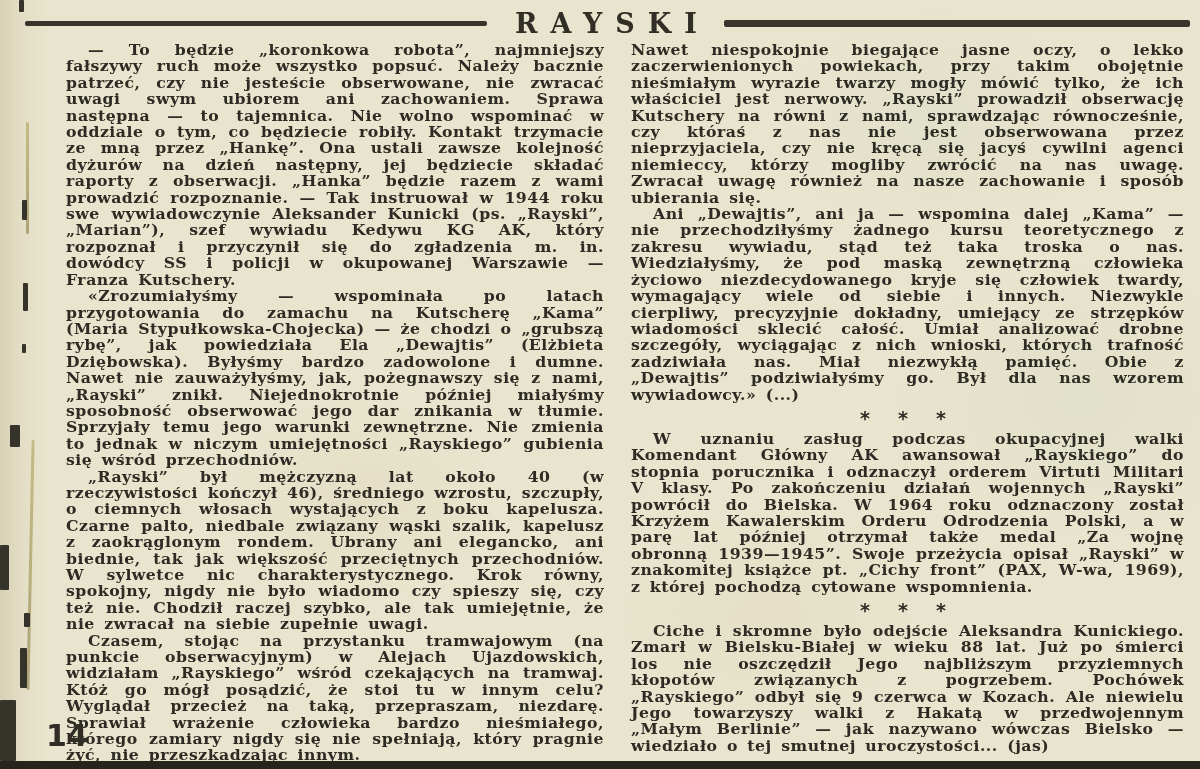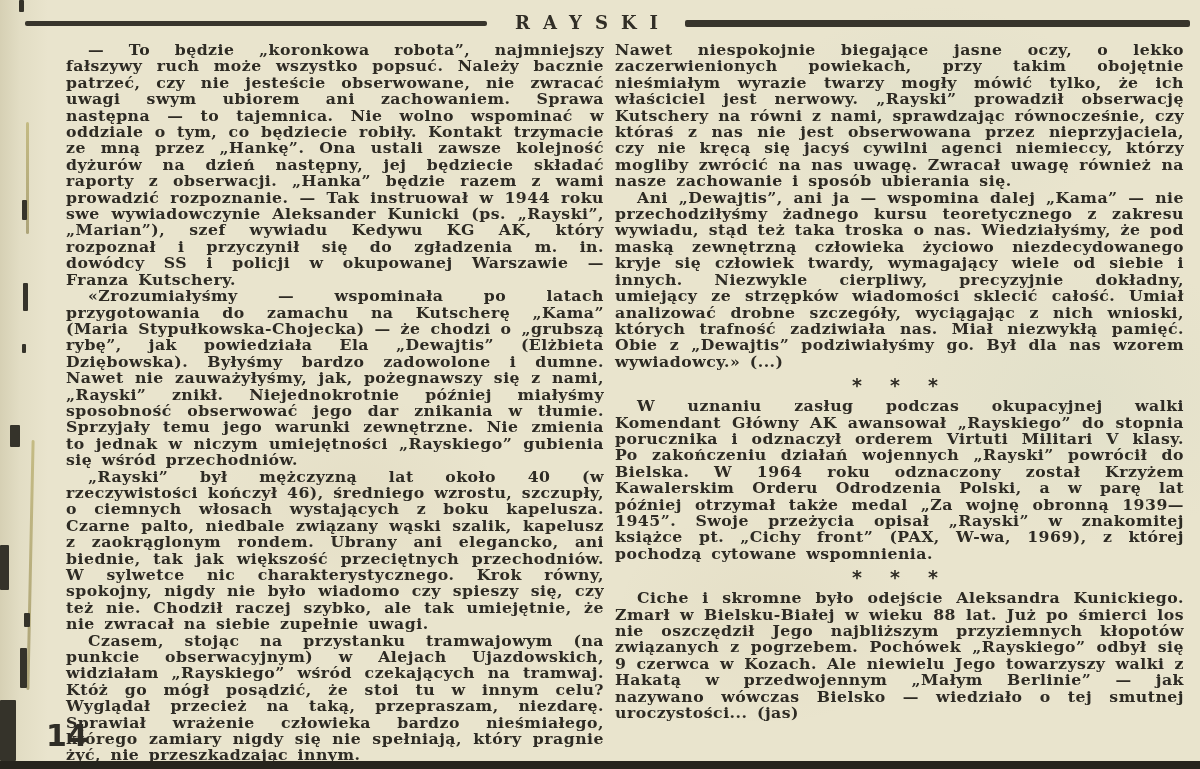--- a/index.html
+++ b/index.html
@@ -17,26 +17,26 @@
       radial-gradient(280px 210px at 90% 52%, rgba(150,185,170,0.09), transparent 70%),
       radial-gradient(220px 160px at 64% 80%, rgba(150,130,80,0.05), transparent 70%),
       radial-gradient(200px 150px at 30% 65%, rgba(150,130,80,0.06), transparent 70%),
       linear-gradient(90deg, #d6d0b4 0px, #e2ddc4 20px, var(--paper) 48px);
   }
   
   .masthead{display:flex;align-items:center;padding:12px 10px 0 25px;height:34px;}
   .rule{background:var(--rule);border-radius:2px;}
   .rule-left{width:462px;height:5px;margin-right:28px;}
   .title{
-    margin:0 14px 0 0;font-size:18px;font-weight:bold;letter-spacing:13px;
+    margin:0 14px 0 0;font-size:27px;font-weight:bold;letter-spacing:13px;
     color:#312e26;white-space:nowrap;line-height:1;
   }
   .rule-right{flex:1;height:7px;}
   
-  .cols{display:flex;gap:11px;padding:8px 16px 0 66px;}
+  .cols{display:flex;gap:27px;padding:8px 16px 0 66px;}
   .col{
     text-align:justify;font-weight:bold;
     font-size:15.7px;line-height:16.4px;
     letter-spacing:0.5px;word-spacing:3.5px;
     hyphens:auto;-webkit-hyphens:auto;
   }
   .col-left{width:538px;flex:none;}
   .col-right{flex:1;}
   p.para{margin:0;}
   p.para.indent{text-indent:22px;}

